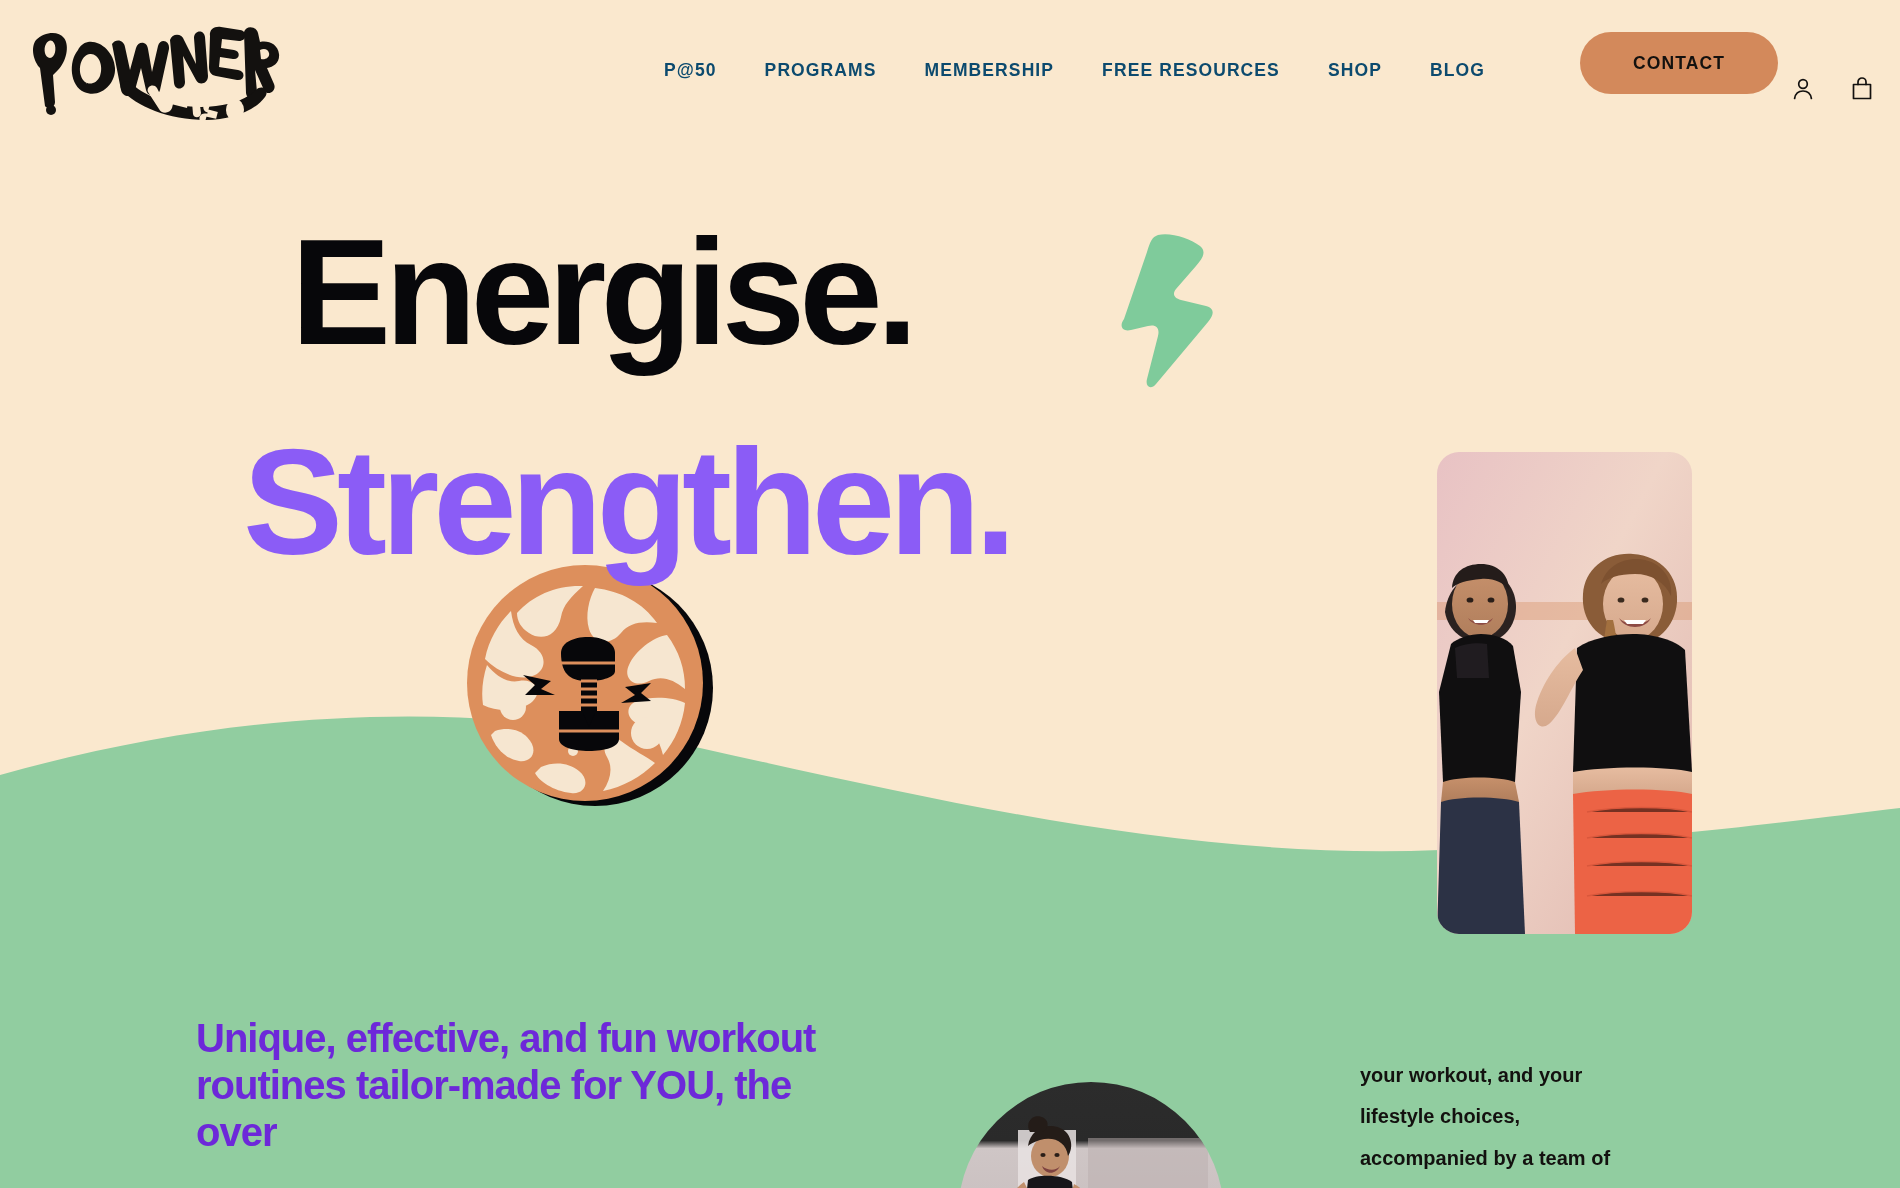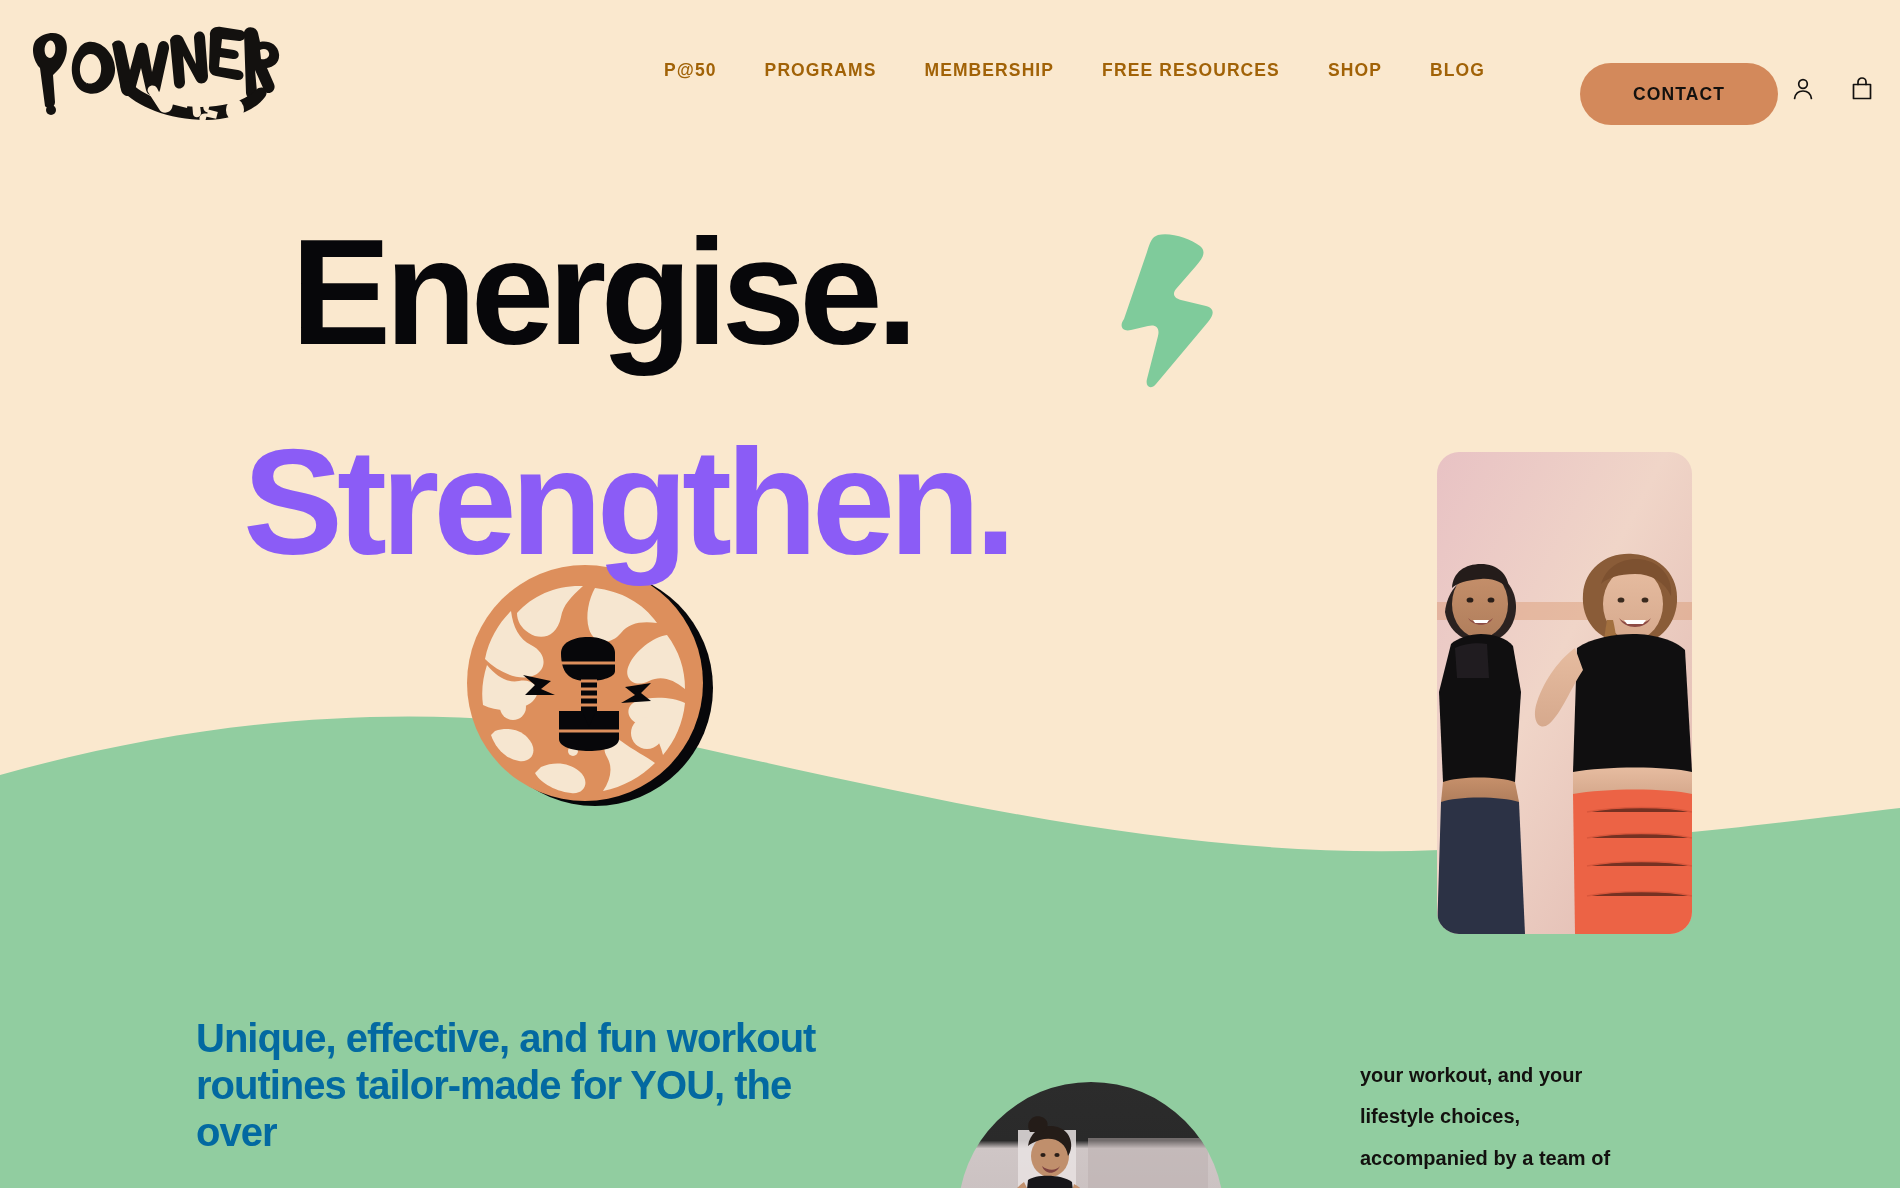--- a/index.html
+++ b/index.html
@@ -17,25 +17,25 @@
   
   .header {
     position:absolute; top:0; left:0; width:1900px; height:150px;
     display:flex; align-items:center; z-index:40;
   }
   .logo { position:absolute; left:20px; top:18px; width:270px; height:105px; }
   .logo svg { display:block; width:100%; height:100%; }
 
   .nav { position:absolute; left:640px; top:60px; display:flex; align-items:center; gap:0; }
   .nav-item {
-    font-size:17.5px; font-weight:700; letter-spacing:1.1px; color:#a16207;
+    font-size:17.5px; font-weight:700; letter-spacing:1.1px; color:#0c4a6e;
     text-decoration:none; white-space:nowrap; padding:0 24px; cursor:pointer;
   }
   .contact-btn {
-    position:absolute; left:1580px; top:63px;
+    position:absolute; left:1580px; top:32px;
     width:198px; height:62px; border-radius:31px; background:#d3895b;
     display:flex; align-items:center; justify-content:center;
     font-size:17.5px; font-weight:700; letter-spacing:1.1px; color:#13110f;
     border:none; cursor:pointer; font-family:"Liberation Sans", sans-serif;
   }
   .icon-btn { position:absolute; top:76px; cursor:pointer; }
   .icon-account { left:1790px; }
   .icon-cart { left:1849px; }
   .icon-btn svg { display:block; }
 
@@ -62,21 +62,21 @@
     position:absolute; left:1437px; top:452px; width:255px; height:482px;
     border-radius:22px; overflow:hidden; z-index:25;
     box-shadow:0 0 0 0 rgba(0,0,0,0);
   }
   .hero-photo svg { display:block; width:100%; height:100%; }
 
   
   .promo-head {
     position:absolute; left:196px; top:1015px; width:680px; z-index:20;
     font-size:40px; line-height:1.17; font-weight:800; letter-spacing:-1px;
-    color:#0369a1;
+    color:#6d28d9;
   }
   .video-circle {
     position:absolute; left:958px; top:1082px; width:266px; height:266px;
     border-radius:50%; overflow:hidden; z-index:20; cursor:pointer;
   }
   .video-circle svg { display:block; width:100%; height:100%; }
   .promo-para {
     position:absolute; left:1360px; top:1055px; width:400px; z-index:20;
     font-size:20px; line-height:2.07; font-weight:700; color:#13110f;
   }

